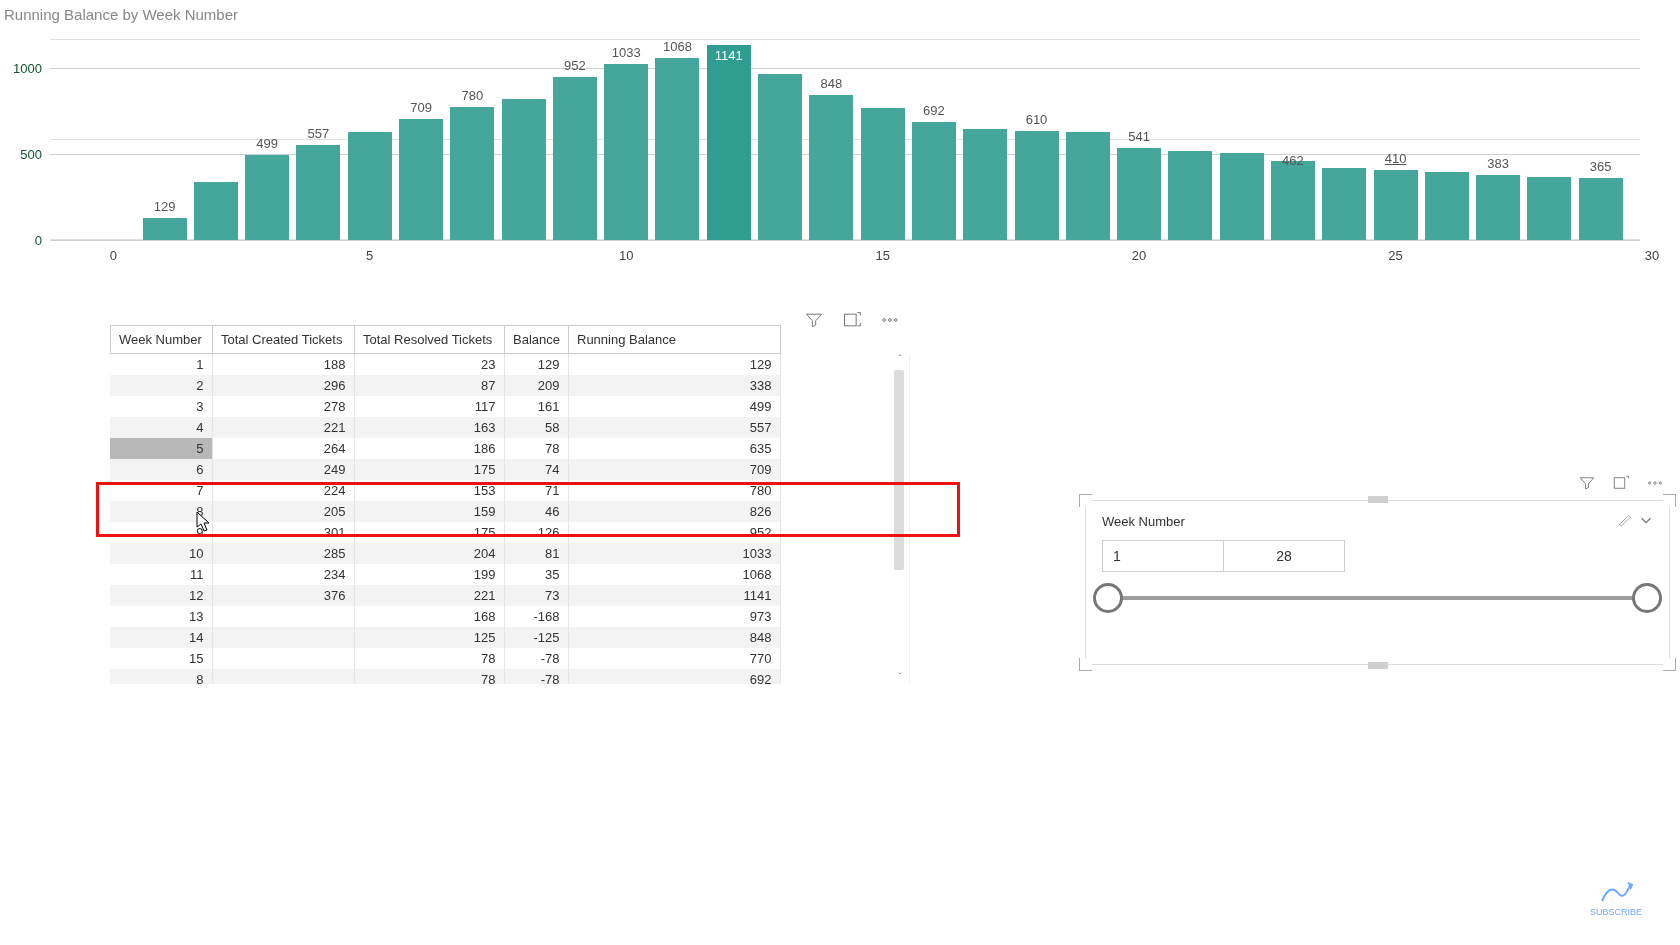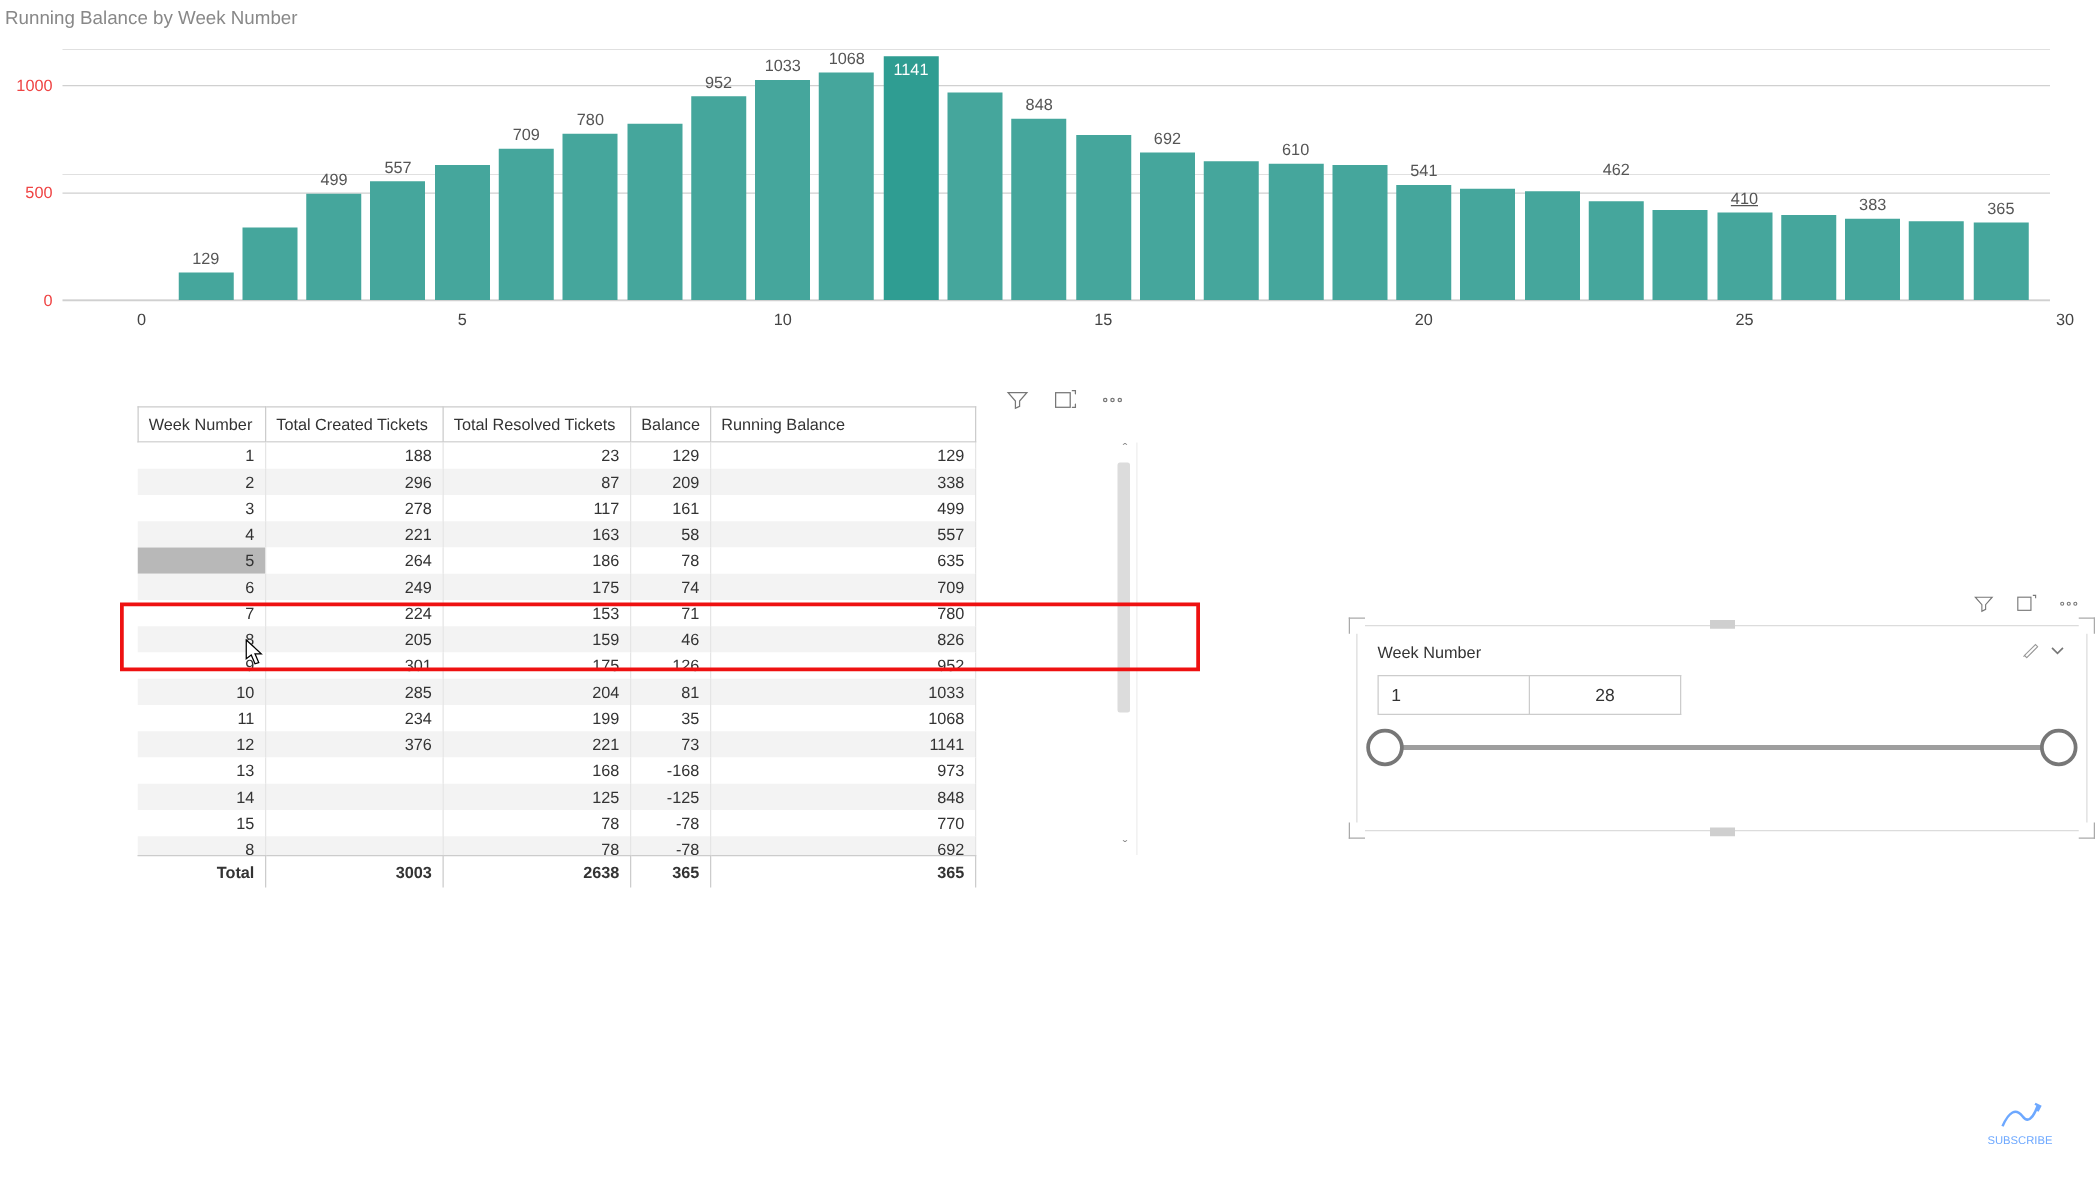--- a/index.html
+++ b/index.html
@@ -1,20 +1,20 @@
 <!DOCTYPE html>
 <html><head>
 <meta charset="utf-8">
 <style>
   html,body{margin:0;padding:0;background:#fff;font-family:"Segoe UI",Arial,sans-serif;color:#333;font-size:13px;width:1680px;height:945px;overflow:hidden;}
   .chart-region{position:absolute;left:0;top:0;width:1680px;height:280px;}
   .chart-title{position:absolute;left:4px;top:6px;color:#888;font-size:15px;}
   .plot{position:absolute;left:50px;top:35px;width:1590px;height:205px;background:linear-gradient(to top,#e0e0e0 1px,transparent 1px) 0 100%/100% 100px;}
   .y-axis{position:absolute;left:0;top:35px;width:50px;height:205px;}
-  .y-tick{position:absolute;right:8px;font-size:13px;color:#ef4444;transform:translateY(-50%);}
+  .y-tick{position:absolute;right:8px;font-size:13px;color:#14532d;transform:translateY(-50%);}
   .y-grid{position:absolute;left:50px;right:40px;height:1px;background:#d0d0d0;}
   .x-axis{position:absolute;left:50px;top:248px;width:1590px;}
   .x-tick{position:absolute;font-size:13px;color:#444;transform:translateX(-50%);}
   .bar{position:absolute;bottom:0;width:44px;background:#45a69c;}
   .bar.hi{background:#2f9d92;}
   .bar-label{position:absolute;transform:translateX(-50%);font-size:13px;color:#555;white-space:nowrap;}
   .bar-label.hi{color:#fff;}
 
   .table-region{position:absolute;left:110px;top:325px;width:800px;}
   .toolbar{position:absolute;right:10px;top:-15px;display:flex;gap:18px;align-items:center;}
@@ -101,21 +101,21 @@
       <div class="bar-label" style="left: 883.935px; bottom: 122.217px;">692</div>
       <div class="bar" style="left: 913.226px; height: 111.042px; width: 44px;"></div>
       <div class="bar" style="left: 964.516px; height: 109.333px; width: 44px;"></div>
       <div class="bar-label" style="left: 986.516px; bottom: 113.333px;">610</div>
       <div class="bar" style="left: 1015.81px; height: 107.625px; width: 44px;"></div>
       <div class="bar" style="left: 1067.1px; height: 92.4208px; width: 44px;"></div>
       <div class="bar-label" style="left: 1089.1px; bottom: 96.4208px;">541</div>
       <div class="bar" style="left: 1118.39px; height: 88.8333px; width: 44px;"></div>
       <div class="bar" style="left: 1169.68px; height: 87.125px; width: 44px;"></div>
       <div class="bar" style="left: 1220.97px; height: 78.925px; width: 44px;"></div>
-      <div class="bar-label" style="left: 1242.97px; bottom: 97px;">462</div>
+      <div class="bar-label" style="left: 1242.97px; bottom: 72px;">462</div>
       <div class="bar" style="left: 1272.26px; height: 71.75px; width: 44px;"></div>
       <div class="bar" style="left: 1323.55px; height: 70.0417px; width: 44px;"></div>
       <div class="bar-label" style="left: 1345.55px; bottom: 74.0417px; text-decoration: underline;">410</div>
       <div class="bar" style="left: 1374.84px; height: 68.3333px; width: 44px;"></div>
       <div class="bar" style="left: 1426.13px; height: 65.4292px; width: 44px;"></div>
       <div class="bar-label" style="left: 1448.13px; bottom: 69.4292px;">383</div>
       <div class="bar" style="left: 1477.42px; height: 63.2083px; width: 44px;"></div>
       <div class="bar" style="left: 1528.71px; height: 62.3542px; width: 44px;"></div>
       <div class="bar-label" style="left: 1550.71px; bottom: 66.3542px;">365</div>
     </div>
@@ -286,38 +286,20 @@
             <td>692</td>
           </tr>
         </tbody>
     </table>
     <div class="scroll-track">
       <div class="scroll-arrow" style="top:0">ˆ</div>
       <div class="scroll-thumb" style="top:16px;height:200px"></div>
       <div class="scroll-arrow" style="bottom:0">ˇ</div>
     </div>
   </div>
-  <table class="tbl">
-    <colgroup>
-        <col style="width:102px">
-        <col style="width:142px">
-        <col style="width:150px">
-        <col style="width:64px">
-        <col style="width:212px">
-      </colgroup>
-    <tfoot>
-        <tr id="tfoot-row">
-          <td>Total</td>
-          <td>3003</td>
-          <td>2638</td>
-          <td>365</td>
-          <td>365</td>
-        </tr>
-      </tfoot>
-  </table>
 </div>
 
 <div class="slicer">
   <div class="slicer-toolbar">
     <span><svg viewBox="0 0 24 24">
           <path d="M3 5h18l-7 8v5l-4 2v-7z"></path>
         </svg></span>
     <span><svg viewBox="0 0 24 24">
           <rect x="3" y="5" width="14" height="14"></rect>
           <path d="M19 3h3v3"></path>

